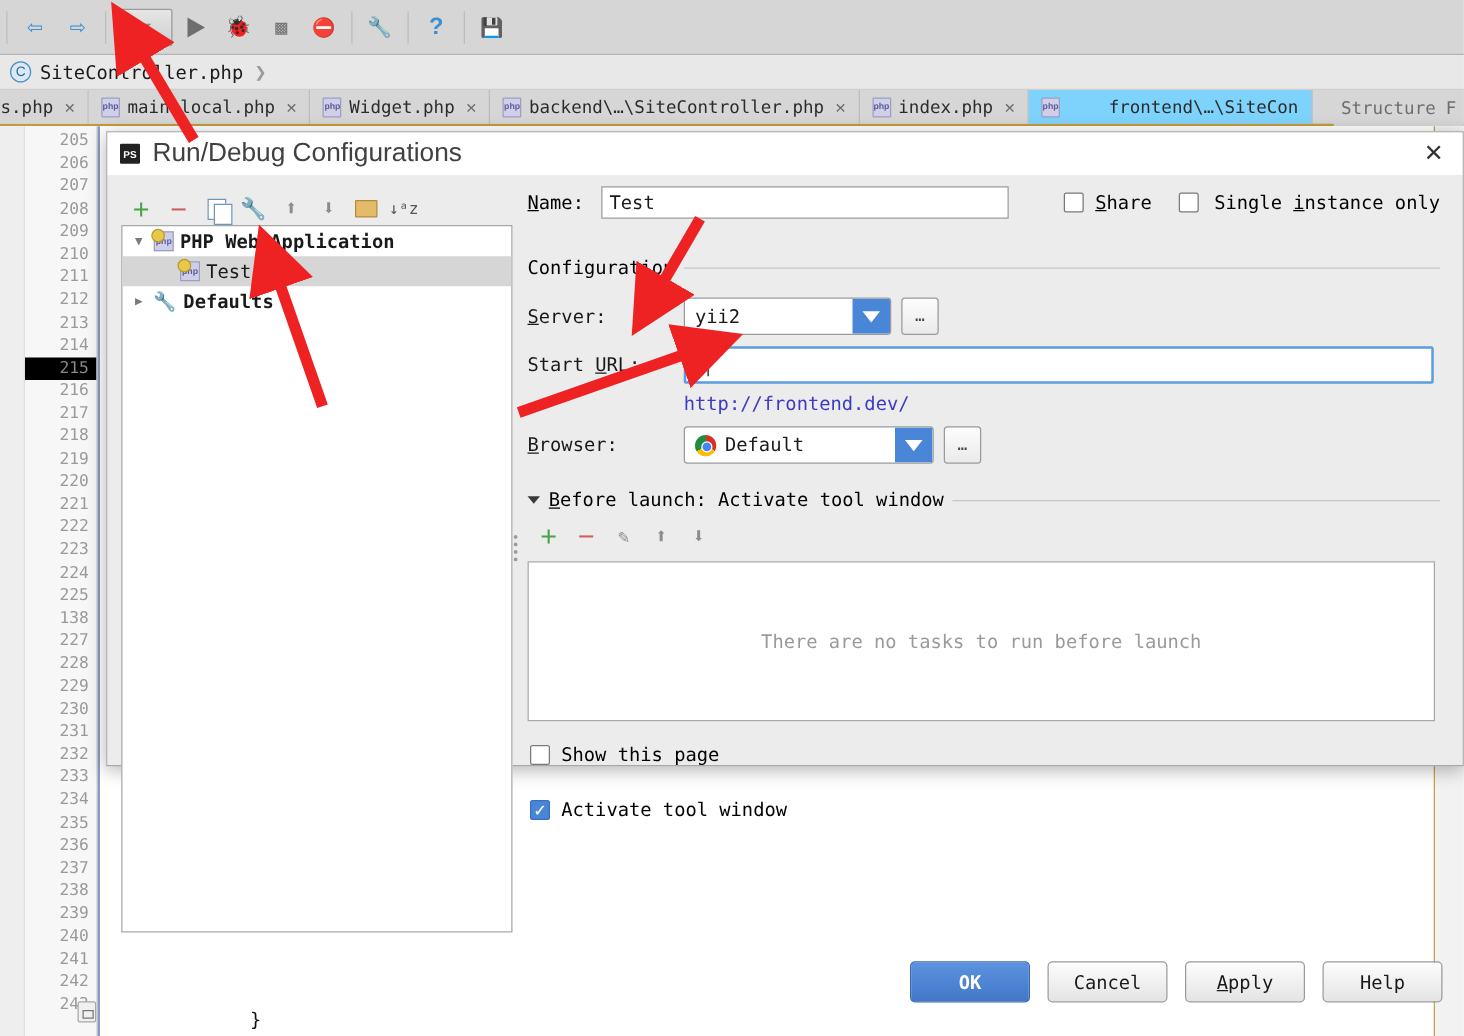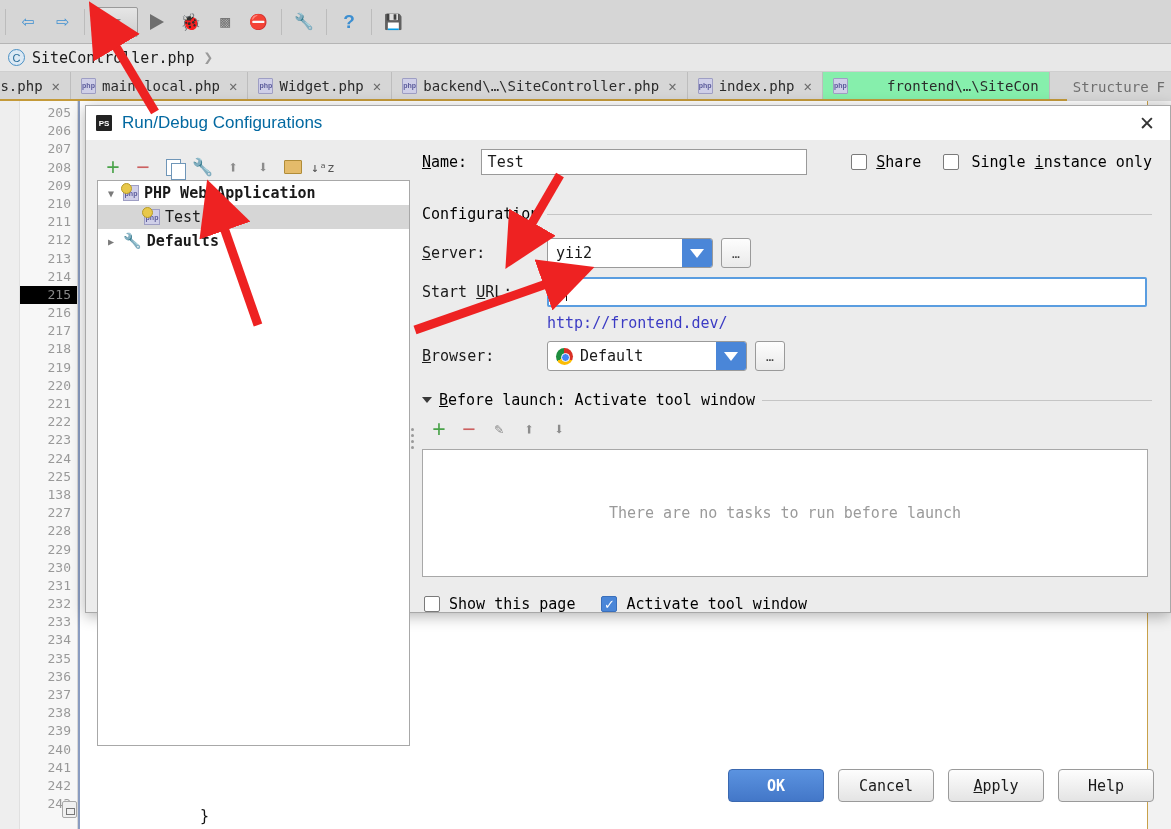--- a/index.html
+++ b/index.html
@@ -72,21 +72,21 @@
     position: absolute; left: 0; top: 72px; width: 1171px; height: 29px;
     background: #d6d6d6; display: flex; align-items: stretch;
     border-bottom: 2px solid #c49a3a;
   }
   .tab {
     display: flex; align-items: center; gap: 6px;
     padding: 0 10px; font-size: 14px; color: #2b2b2b;
     border-right: 1px solid #bdbdbd;
     background: #d6d6d6; position: relative;
   }
-  .tab.active { background: #86efac; gap: 39px; }
+  .tab.active { background: #7dd3fc; gap: 39px; }
   .php-ico {
     width: 15px; height: 16px; background: #cfcfe8;
     border: 1px solid #9e9ec4; border-radius: 1px;
     font-size: 7px; color: #5b5b9b; font-weight: bold;
     display: flex; align-items: center; justify-content: center;
     font-family: "Liberation Sans", sans-serif; flex: none;
   }
   .tab-x { color: #6b6b6b; font-size: 14px; margin-left: 3px; }
   .structure-lbl {
     position: absolute; right: 0; top: 0; height: 29px;
@@ -158,21 +158,21 @@
     display: flex; align-items: center; padding: 0 6px 0 10px;
     position: relative;
   }
   .ps-ico {
     width: 16px; height: 16px; background: #222; color: #fff;
     font-size: 8px; font-weight: bold; display: flex;
     align-items: center; justify-content: center; margin-right: 10px;
     font-family: "Liberation Sans", sans-serif; border-radius: 1px;
   }
   .dlg-title {
-    font-size: 17px; color: #0369a1;
+    font-size: 21px; color: #404040;
     font-family: "Liberation Sans", sans-serif;
   }
   .dlg-close {
     position: absolute; right: 12px; top: 7px;
     width: 22px; height: 20px; font-size: 19px; color: #333;
     display: flex; align-items: center; justify-content: center;
     font-family: "Liberation Sans", sans-serif; line-height: 1;
   }
 
   .dlg-body {
@@ -619,21 +619,21 @@
       </div>
     <div class="ltb-btn">
         <span class="ic-down">⬇</span>
       </div>
   </div>
 
   <div class="bl-panel" style="position:relative;top:0;margin-top:6px;">
     <span>There are no tasks to run before launch</span>
   </div>
 
-  <div style="display:flex;align-items:flex-start;gap:26px;margin-top:18px;margin-left:2px;">
+  <div style="display:flex;align-items:flex-start;gap:26px;margin-top:18px;margin-left:2px;flex-direction:column;">
     <div style="display:flex;align-items:center;gap:9px;">
       <span class="chk"></span>
       <span style="font-size:15px;">Show this page</span>
     </div>
     <div style="display:flex;align-items:center;gap:9px;">
       <span class="chk on"></span>
       <span style="font-size:15px;">Activate tool window</span>
     </div>
   </div>
 </div>

